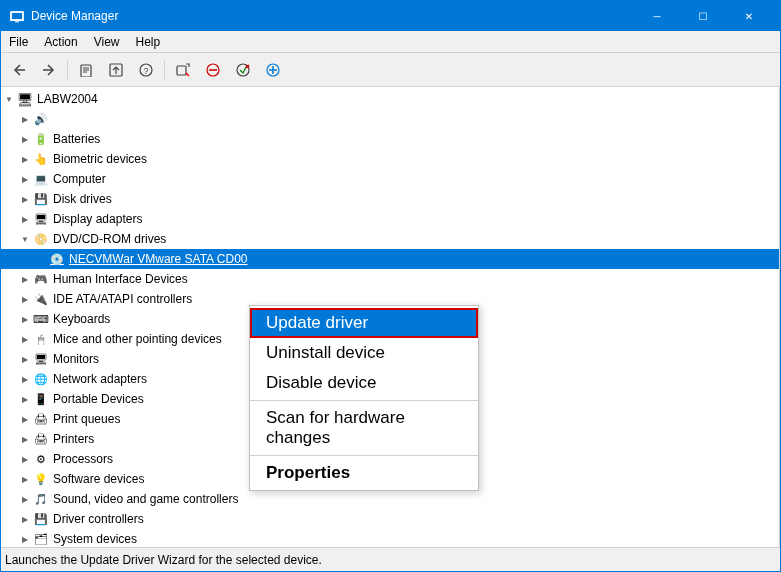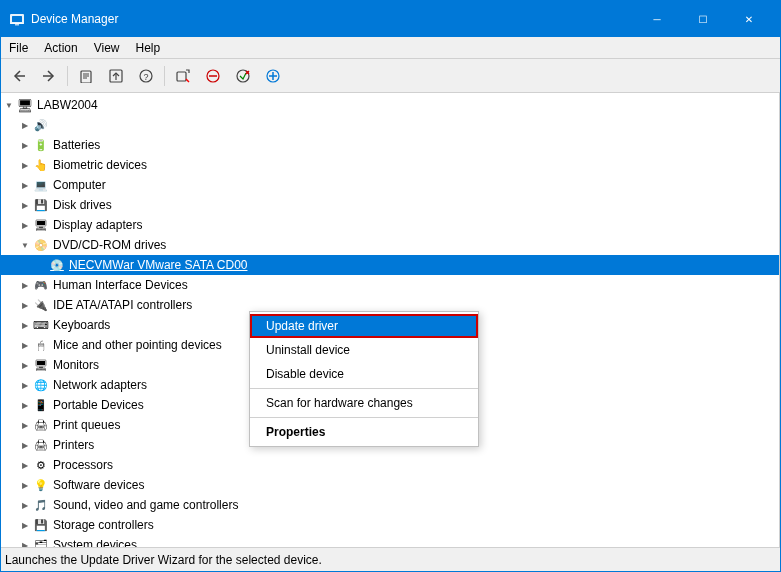--- a/index.html
+++ b/index.html
@@ -17,21 +17,21 @@
       display: flex;
       flex-direction: column;
       border: 1px solid #0078d7;
     }
     .title-bar {
       background: #0078d7;
       color: white;
       height: 30px;
       display: flex;
       align-items: center;
-      padding: 18px 8px;
+      padding: 12px 8px;
       flex-shrink: 0;
     }
     .title-bar-icon {
       width: 16px;
       height: 16px;
       margin-right: 6px;
       display: flex;
       align-items: center;
       justify-content: center;
     }
@@ -147,21 +147,21 @@
       width: 230px;
       background: white;
       border: 1px solid #c0c0c0;
       box-shadow: 2px 2px 8px rgba(0,0,0,0.2);
       z-index: 100;
       padding: 2px 0;
     }
     .context-menu-item {
       padding: 5px 16px;
       cursor: pointer;
-      font-size: 12px;
+      font-size: 17px;
       display: flex;
       align-items: center;
     }
     .context-menu-item.active {
       background: #0078d7;
       color: white;
       border: 2px solid #cc0000;
       padding: 3px 14px;
     }
     .context-menu-item.bold { font-weight: bold; }
@@ -424,21 +424,21 @@
 
       <div class="tree-item indent-1">
         <div class="expander">▶</div>
         <div class="item-icon sound-icon"></div>
         <span class="item-label">Sound, video and game controllers</span>
       </div>
 
       <div class="tree-item indent-1">
         <div class="expander">▶</div>
         <div class="item-icon storage-icon"></div>
-        <span class="item-label">Storage controllers</span>
+        <span class="item-label">Driver controllers</span>
       </div>
 
       <div class="tree-item indent-1">
         <div class="expander">▶</div>
         <div class="item-icon system-icon"></div>
         <span class="item-label">System devices</span>
       </div>
 
     </div>
 

